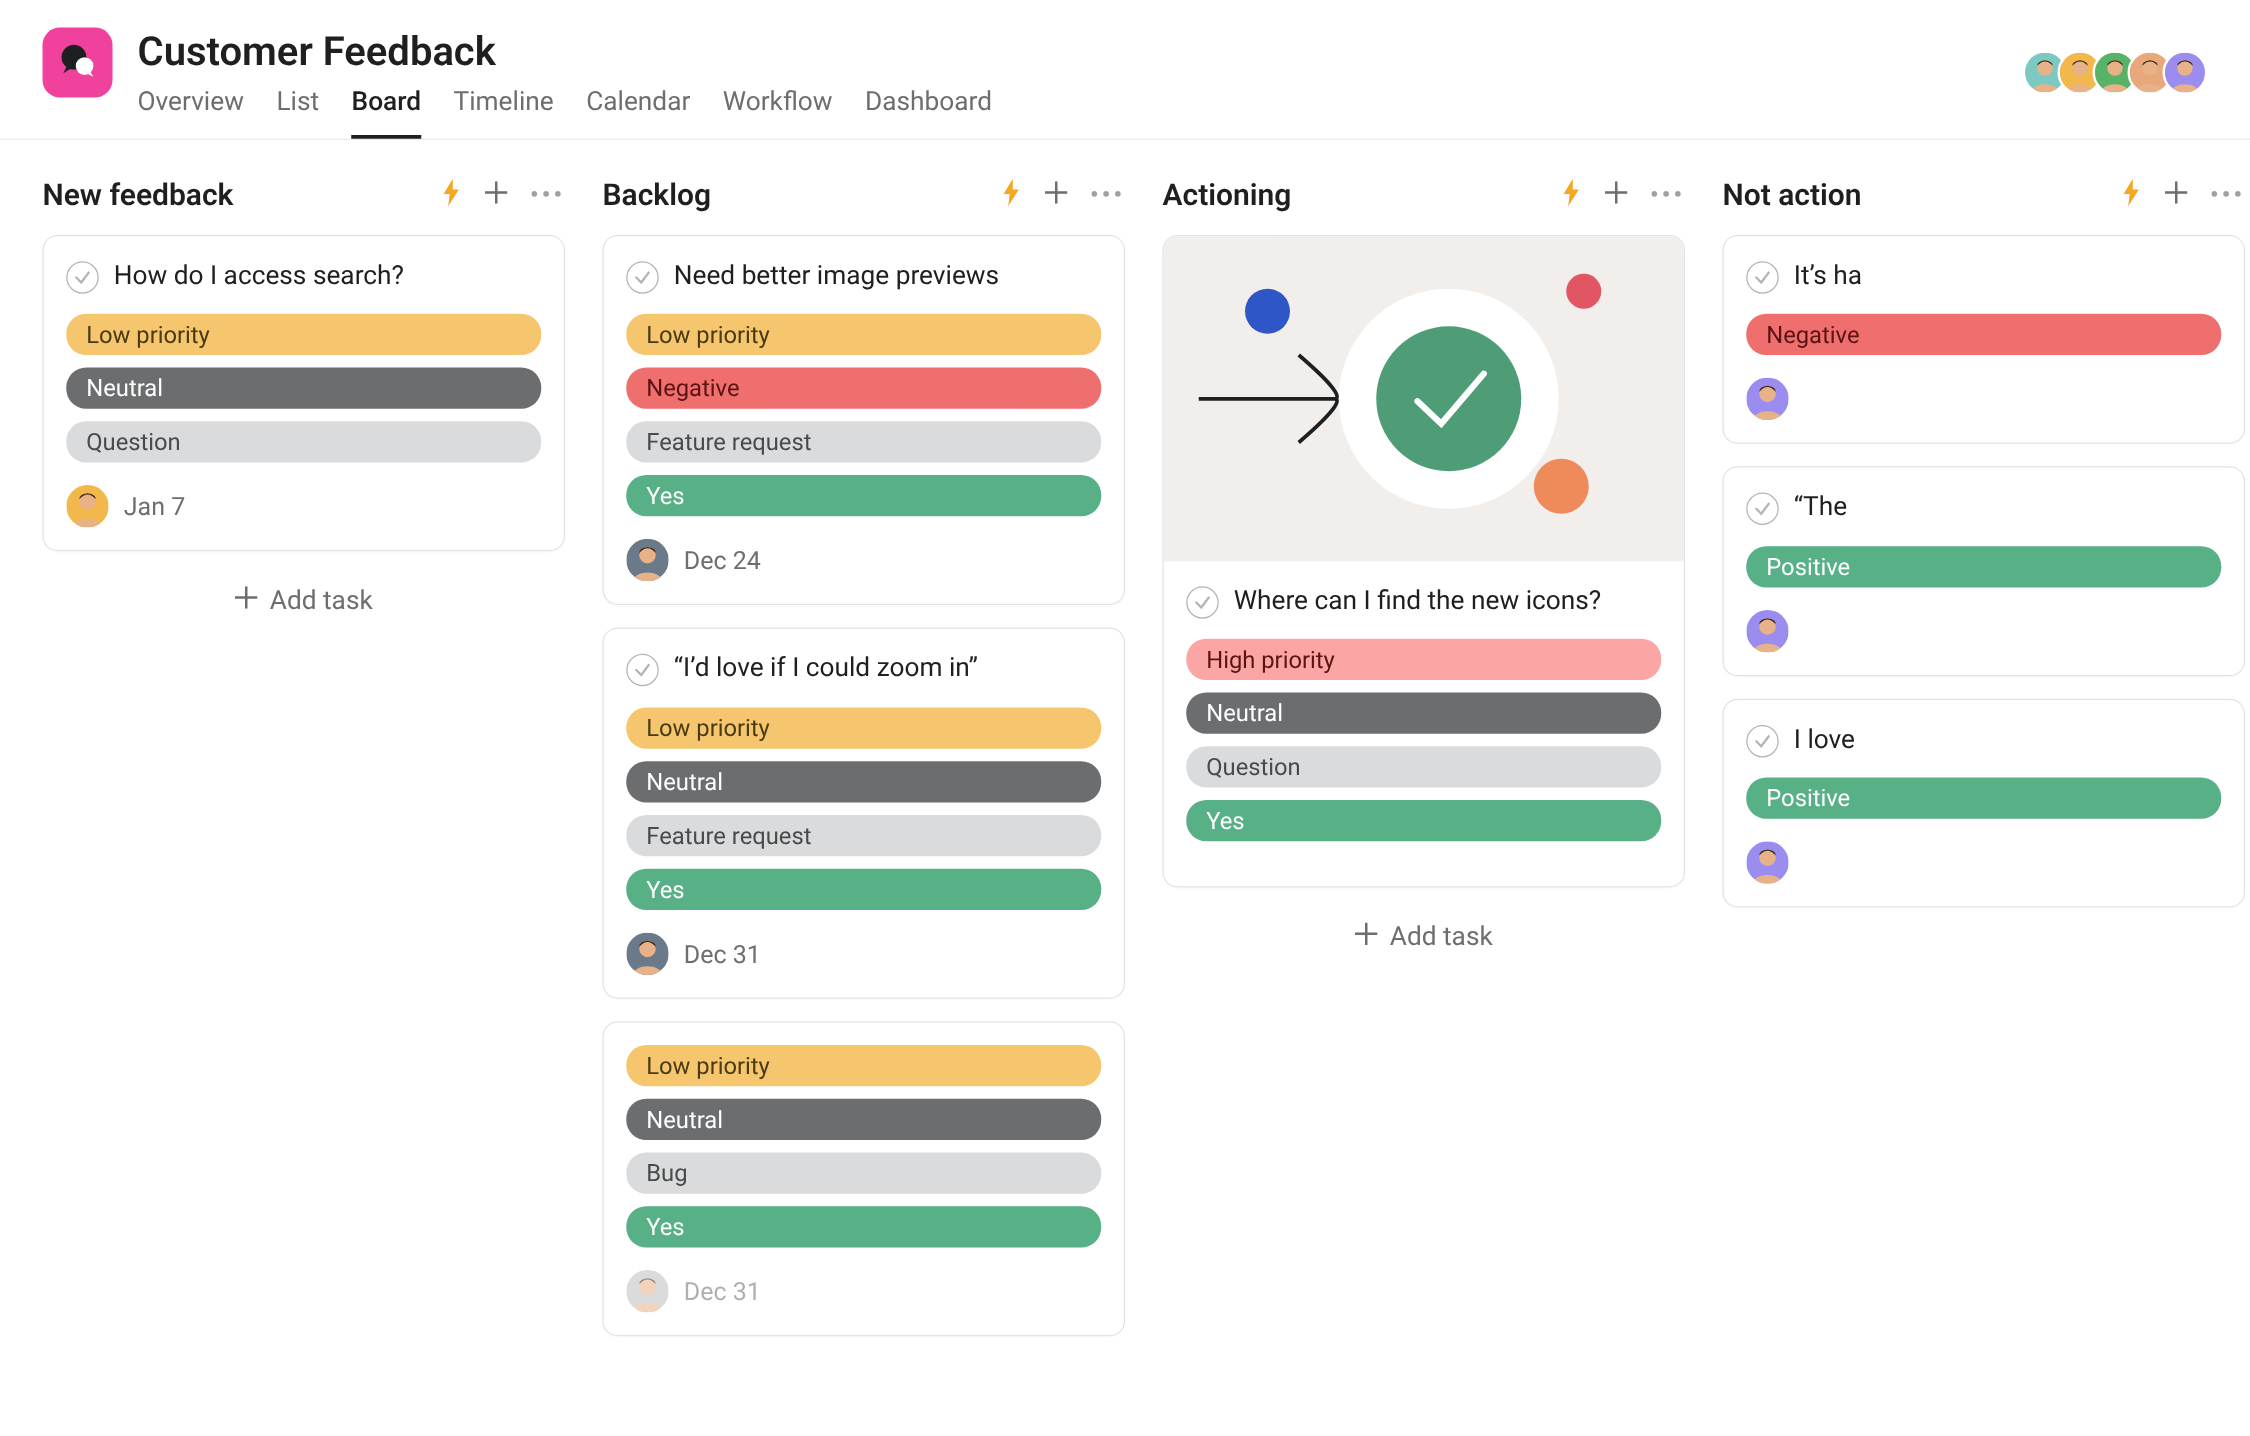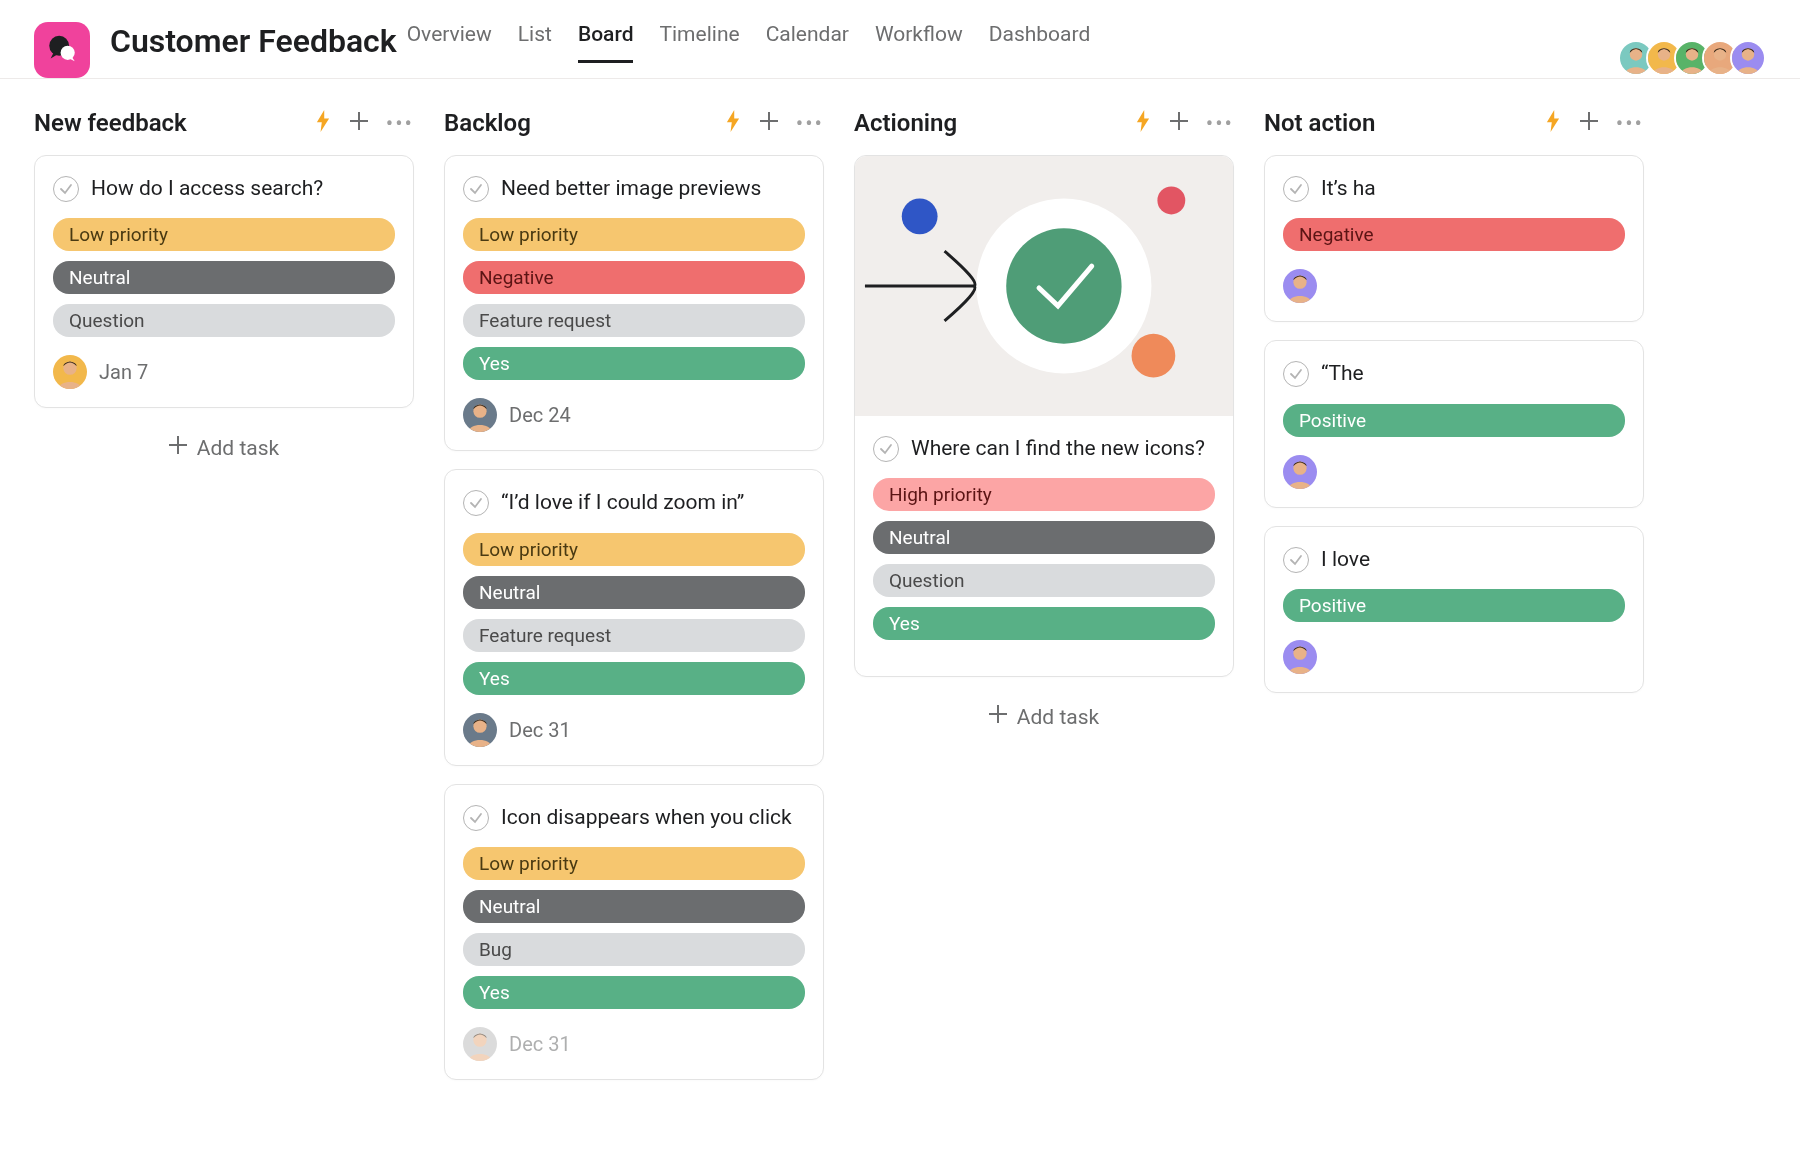--- a/index.html
+++ b/index.html
@@ -18,21 +18,21 @@
   }
   .header-left { display: flex; align-items: flex-start; gap: 20px; }
   .project-icon {
     width: 56px; height: 56px;
     border-radius: 14px;
     background: #f0429c;
     display: flex; align-items: center; justify-content: center;
     flex-shrink: 0;
   }
   .project-icon svg { width: 34px; height: 34px; }
-  .title-tabs { display: flex; flex-direction: row; gap: 10px; }
+  .title-tabs { display: flex; flex-direction: column; gap: 10px; }
   .project-title { font-size: 32px; font-weight: 600; color: #1e1f21; }
   .tabs { display: flex; gap: 26px; }
   .tab {
     font-size: 21px;
     color: #6d6e6f;
     padding-bottom: 14px;
     cursor: pointer;
     border-bottom: 3px solid transparent;
   }
   .tab.active { color: #1e1f21; font-weight: 500; border-bottom-color: #1e1f21; }
@@ -46,21 +46,21 @@
     flex-shrink: 0;
   }
   .avatar:first-child { margin-left: 0; }
   .board {
     display: flex;
     gap: 30px;
     padding: 30px 34px;
     overflow-x: auto;
     align-items: flex-start;
   }
-  .column { width: 380px; flex-shrink: 0; }
+  .column { width: 418px; flex-shrink: 0; }
   .column-header {
     display: flex; align-items: center; justify-content: space-between;
     margin-bottom: 18px;
   }
   .column-title { font-size: 24px; font-weight: 600; color: #1e1f21; }
   .column-actions { display: flex; align-items: center; gap: 18px; color: #6d6e6f; }
   .bolt-icon { color: #f5a623; }
   .card {
     background: #fff;
     border: 1px solid #e3e3e3;
@@ -289,28 +289,20 @@
               <rect width="36" height="36" fill="#6a7a8a"></rect>
               <circle cx="18" cy="14" r="7" fill="#e8b288"></circle>
               <path d="M6 36 C6 26 30 26 30 36 Z" fill="#e8b288"></path>
               <path d="M11 12 Q18 4 25 12 Q25 8 18 7 Q11 8 11 12 Z" fill="#3a2a1a"></path>
             </svg>
           </div>
           <div class="card-date">Dec 31</div>
         </div>
       </div>
       <div class="card">
-        <div class="card-title-row">
-          <div class="check-circle">
-            <svg width="14" height="14" viewBox="0 0 14 14">
-              <path d="M2 7 L6 11 L12 3" stroke="#b4b4b4" stroke-width="1.8" fill="none" stroke-linecap="round"></path>
-            </svg>
-          </div>
-          <div class="card-title">Icon disappears when you click</div>
-        </div>
         <div class="tags">
           <span class="tag" style="background:#f6c66f;color:#4a3a12;">Low priority</span>
           <span class="tag" style="background:#6b6d6f;color:#ffffff;">Neutral</span>
           <span class="tag" style="background:#d9dbdd;color:#4a4a4a;">Bug</span>
           <span class="tag" style="background:#58b086;color:#ffffff;">Yes</span>
         </div>
         <div class="card-footer faded">
           <div class="small-avatar">
             <svg viewBox="0 0 36 36" width="100%" height="100%">
               <rect width="36" height="36" fill="#bfbfbf"></rect>

